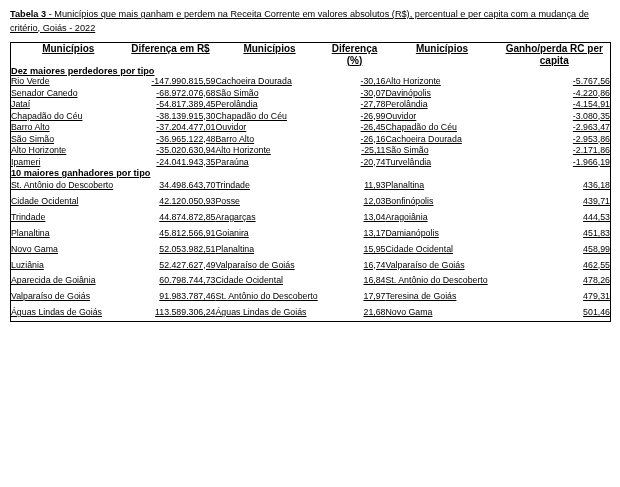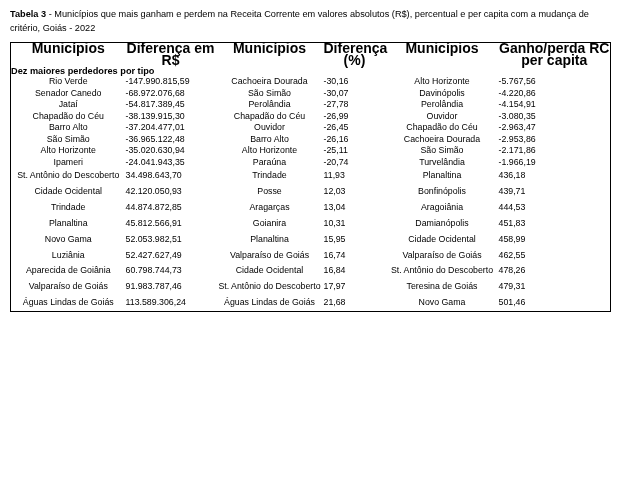--- a/index.html
+++ b/index.html
@@ -13,20 +13,21 @@
     font-family: "Liberation Sans", sans-serif;
     color: #000000;
     overflow: hidden;
   }
   .page {
     width: 620px;
     height: 487px;
     position: relative;
     box-sizing: border-box;
     padding: 8px 10px 16px 10px;
+    text-decoration: underline;
   }
   .caption {
     font-size: 9.2px;
     line-height: 13.5px;
     margin: 0 0 7px 0;
     width: 600px;
   }
   .caption .lbl {
     font-weight: bold;
   }
@@ -40,21 +41,21 @@
     border: 0;
     padding: 0;
     vertical-align: top;
   }
   .outer {
     border: 1px solid #000;
   }
   
   thead th {
     font-weight: bold;
-    font-size: 14px;
+    font-size: 10px;
     text-align: center;
     vertical-align: middle;
     padding: 5px 3px;
     border-bottom: 1px solid #000;
     line-height: 11.5px;
     margin-top: 41px;
   }
   .vline {
     border-left: 1px solid #000;
   }
@@ -64,23 +65,24 @@
     text-align: left;
     padding: 2px 0 2px 0;
     border-top: 1px solid #000;
     border-bottom: 1px solid #000;
   }
   .dataline td {
     padding: 1.2px 4px;
     line-height: 11.5px;
   }
   .dataline td.num {
+    text-align: right;
   }
   .dataline td.name {
-    text-align: center;
+    text-align: left;
   }
   .grp2 td.name, .grp2 td.num {
     padding-top: 2.2px;
     padding-bottom: 2.2px;
   }
   .footnote {
     font-size: 8.2px;
     margin-top: 5px;
     padding-left: 1px;
   }
@@ -178,20 +180,23 @@
       </tr>
       <tr class="dataline">
         <td class="name">Ipameri</td>
         <td class="num vline">-24.041.943,35</td>
         <td class="name vline">Paraúna</td>
         <td class="num vline">-20,74</td>
         <td class="name vline">Turvelândia</td>
         <td class="num vline">-1.966,19</td>
       </tr>
 
+      <tr class="section-row">
+        <td colspan="6">10 maiores ganhadores por tipo</td>
+      </tr>
 
       <tr class="dataline grp2">
         <td class="name">St. Antônio do Descoberto</td>
         <td class="num vline">34.498.643,70</td>
         <td class="name vline">Trindade</td>
         <td class="num vline">11,93</td>
         <td class="name vline">Planaltina</td>
         <td class="num vline">436,18</td>
       </tr>
       <tr class="dataline grp2">
@@ -207,21 +212,21 @@
         <td class="num vline">44.874.872,85</td>
         <td class="name vline">Aragarças</td>
         <td class="num vline">13,04</td>
         <td class="name vline">Aragoiânia</td>
         <td class="num vline">444,53</td>
       </tr>
       <tr class="dataline grp2">
         <td class="name">Planaltina</td>
         <td class="num vline">45.812.566,91</td>
         <td class="name vline">Goianira</td>
-        <td class="num vline">10,31</td>
+        <td class="num vline">13,17</td>
         <td class="name vline">Damianópolis</td>
         <td class="num vline">451,83</td>
       </tr>
       <tr class="dataline grp2">
         <td class="name">Novo Gama</td>
         <td class="num vline">52.053.982,51</td>
         <td class="name vline">Planaltina</td>
         <td class="num vline">15,95</td>
         <td class="name vline">Cidade Ocidental</td>
         <td class="num vline">458,99</td>

